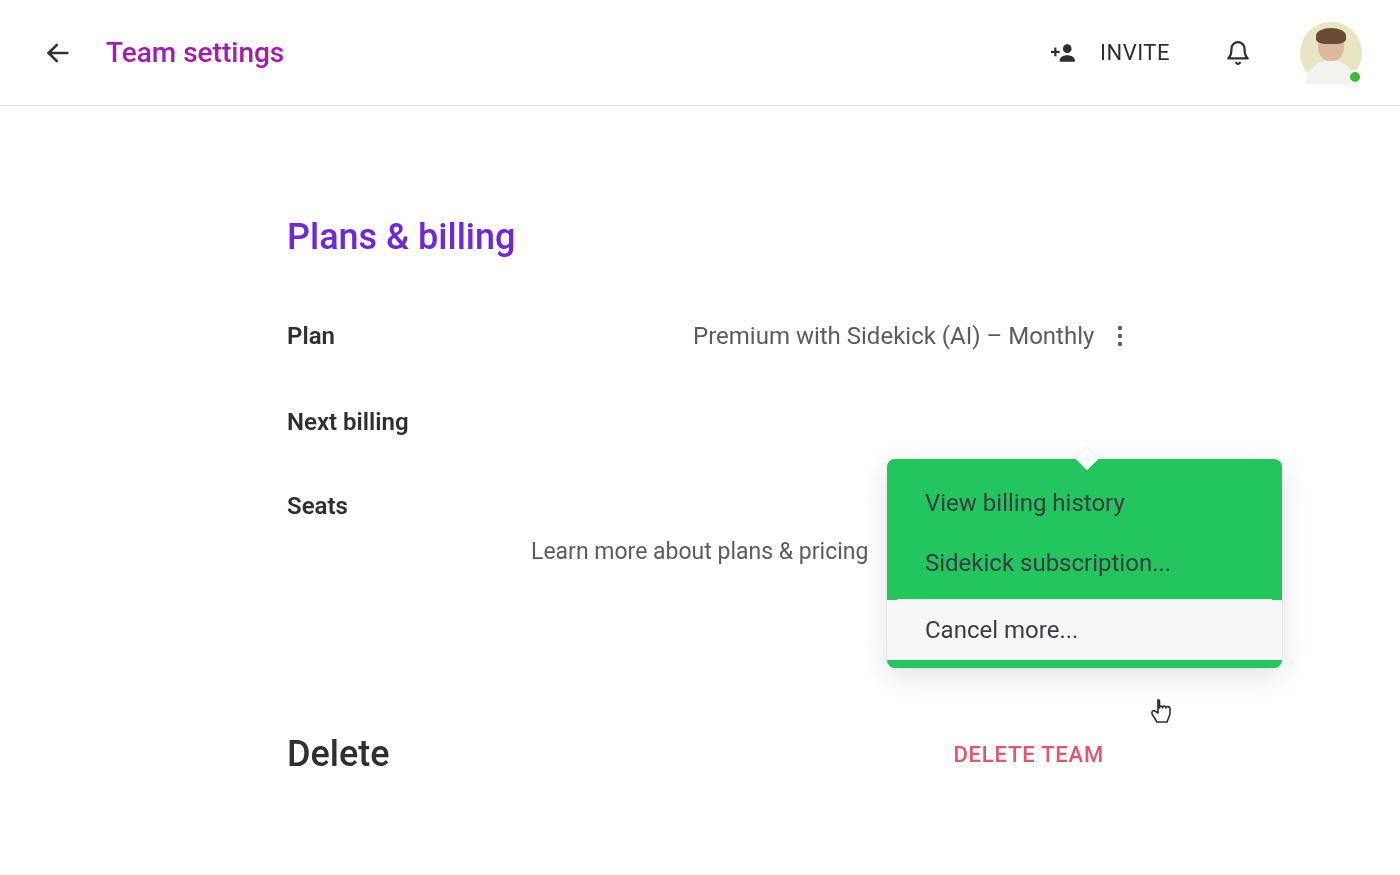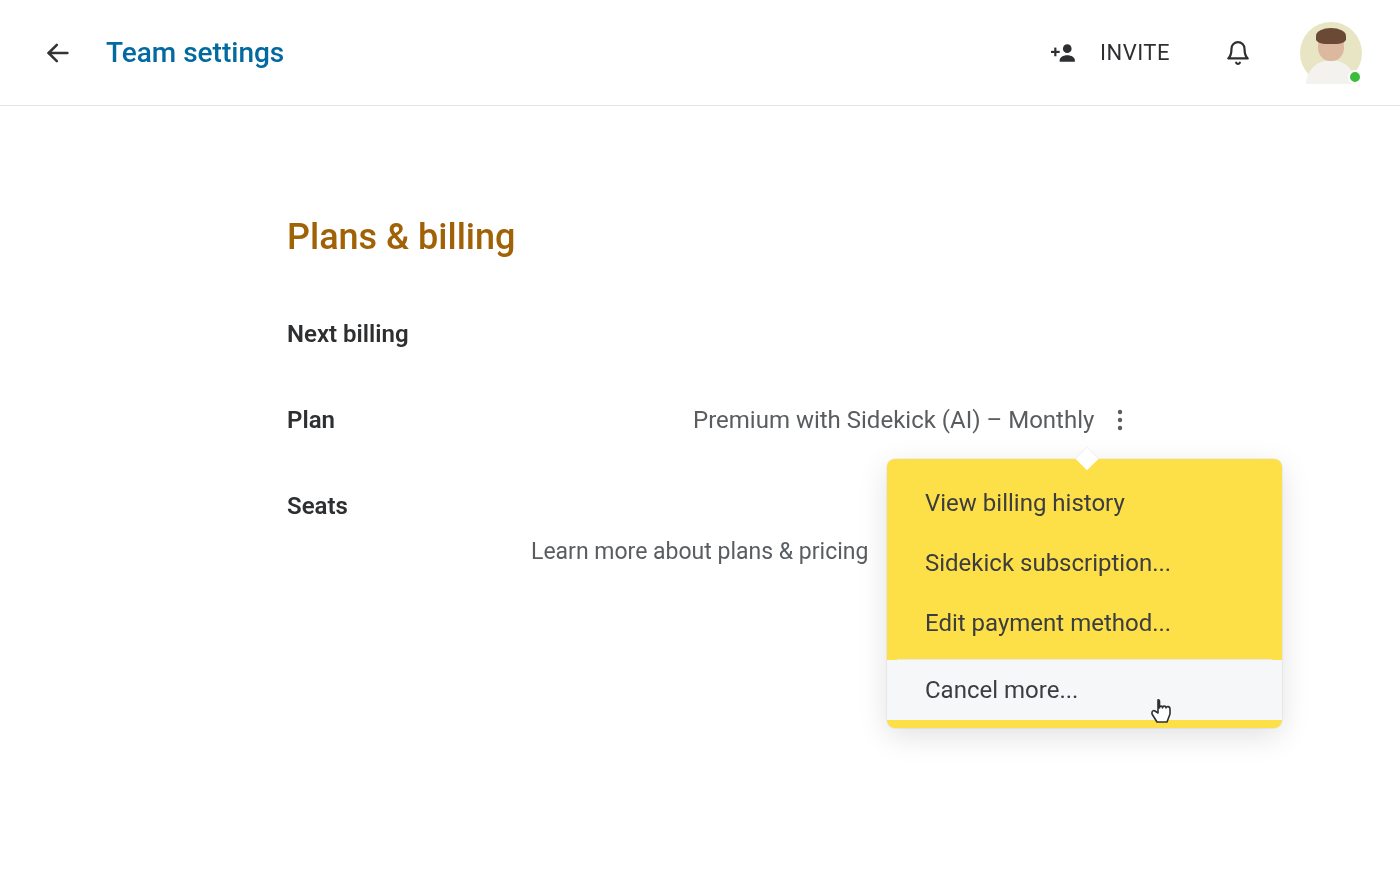--- a/index.html
+++ b/index.html
@@ -24,21 +24,21 @@
     .back-btn {
       width: 40px; height: 40px;
       display: flex; align-items: center; justify-content: center;
       color: #333;
       cursor: pointer;
     }
     .back-btn svg { width: 28px; height: 28px; }
     .page-title {
       font-size: 28px;
       font-weight: 500;
-      color: #0369a1;
+      color: #a21caf;
       margin-left: 28px;
     }
     .header-spacer { flex: 1; }
     .invite-btn {
       display: flex; align-items: center;
       gap: 23px;
       font-size: 22px;
       letter-spacing: 0.5px;
       font-weight: 400;
       color: #2d2f31;
@@ -93,21 +93,21 @@
 
     
     .content {
       padding-left: 287px;
       padding-top: 110px;
       position: relative;
     }
     .section-title {
       font-size: 36px;
       font-weight: 500;
-      color: #a16207;
+      color: #6d28d9;
       margin-bottom: 62px;
     }
     .row {
       display: flex;
       align-items: center;
       margin-bottom: 56px;
     }
     .row-label {
       font-size: 24px;
       font-weight: 600;
@@ -139,21 +139,21 @@
       margin-left: 244px;
       margin-top: 18px;
     }
 
     
     .menu {
       position: absolute;
       top: 353px;
       left: 887px;
       width: 395px;
-      background: #fde047;
+      background: #22c55e;
       border-radius: 8px;
       box-shadow: 0 0 0 1px rgba(0,0,0,0.04), 0 8px 30px rgba(0,0,0,0.12);
       padding-top: 14px;
       padding-bottom: 8px;
       z-index: 10;
     }
     .menu::before {
       content: "";
       position: absolute;
       top: -8px;
@@ -238,52 +238,55 @@
   <div class="avatar">
     <div class="body"></div>
     <div class="head"></div>
     <div class="hair"></div>
     <div class="status-dot"></div>
   </div>
 </div>
 
 <div class="content">
   <h2 class="section-title">Plans &amp; billing</h2>
-
-  <div class="row">
-    <div class="row-label">Next billing</div>
-  </div>
 
   <div class="row">
     <div class="row-label">Plan</div>
     <div class="plan-value-wrap">
       <div class="row-value">Premium with Sidekick (AI) – Monthly</div>
       <div class="kebab-btn">
         <svg viewBox="0 0 6 22" fill="currentColor">
           <circle cx="3" cy="3" r="2.2"></circle>
           <circle cx="3" cy="11" r="2.2"></circle>
           <circle cx="3" cy="19" r="2.2"></circle>
         </svg>
       </div>
     </div>
   </div>
 
+  <div class="row">
+    <div class="row-label">Next billing</div>
+  </div>
+
   <div class="row" style="margin-bottom:12px;">
     <div class="row-label">Seats</div>
   </div>
 
   <div class="learn-more">Learn more about plans &amp; pricing</div>
 
   <div class="menu">
     <div class="menu-item">View billing history</div>
     <div class="menu-item">Sidekick subscription...</div>
-    <div class="menu-item">Edit payment method...</div>
     <div class="menu-divider"></div>
     <div class="menu-item hovered">Cancel more...</div>
   </div>
 
   <div class="cursor">
     <svg viewBox="0 0 22 26" fill="none" stroke="#2d2f31" stroke-width="1.6" stroke-linejoin="round">
       <path d="M8 2 L8 15 L5 13 C3.5 12.2 2 13 2 14.5 L2 16 L7 24 L17 24 L20 16 L20 11 C20 8 16 8 16 10 C16 7.5 12.5 7.5 12.5 10 C12.5 7.5 9.5 7.5 9.5 10 L9.5 3 C9.5 2 8 1.5 8 2 Z" fill="#fff"></path>
     </svg>
   </div>
 
+  <div class="delete-section">
+    <div class="delete-title">Delete</div>
+    <div class="delete-btn">DELETE TEAM</div>
+  </div>
 </div>
 
 </body></html>

